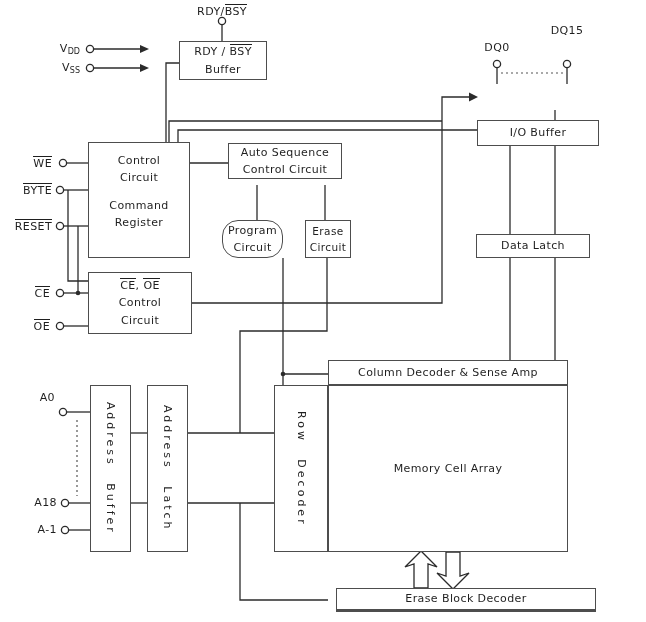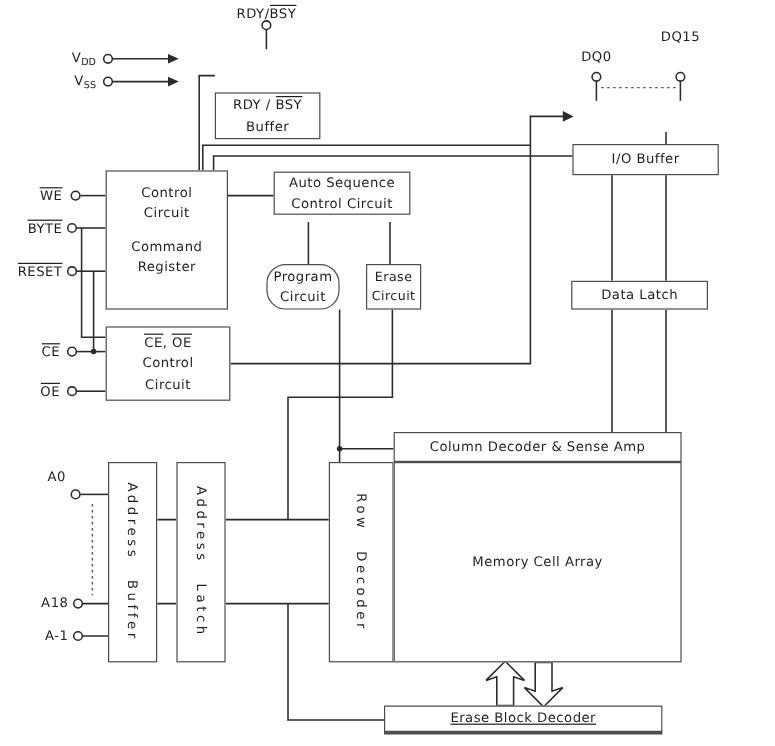--- a/index.html
+++ b/index.html
@@ -114,21 +114,21 @@
       <circle cx="63" cy="412" r="3.6"></circle>
       <circle cx="65" cy="503" r="3.6"></circle>
       <circle cx="65" cy="530" r="3.6"></circle>
     </g>
     <g stroke="#2b2b2b" stroke-width="1.3" fill="#ffffff">
       <path d="M421,551 L405,567 L414,564 L414,588 L428,588 L428,564 L437,567 Z"></path>
       <path d="M453,589 L469,573 L460,576 L460,552 L446,552 L446,576 L437,573 Z"></path>
     </g>
   </svg>
 
-  <div class="blk" style="left:179px;top:41px;width:88px;height:39px;margin-top:36px;">
+  <div class="blk" style="left:179px;top:41px;width:88px;height:39px;">
     <div class="inner">
       <span>RDY / </span><span class="ov">BSY</span><br>
       <span>Buffer</span>
     </div>
   </div>
 
   <div class="blk" style="left:477px;top:84px;width:122px;height:26px;margin-top:36px;">
     <span>I/O Buffer</span>
   </div>
 
@@ -189,21 +189,21 @@
   </div>
 
   <div class="blk" style="left:90px;top:385px;width:41px;height:167px;">
     <span class="vtext">Address Buffer</span>
   </div>
 
   <div class="blk" style="left:147px;top:385px;width:41px;height:167px;">
     <span class="vtext">Address Latch</span>
   </div>
 
-  <div class="blk ebd" style="left:320px;top:588px;width:232px;height:24px;text-decoration:underline;">
+  <div class="blk ebd" style="left:336px;top:588px;width:260px;height:24px;">
     <span>Erase Block Decoder</span>
   </div>
 
   <div class="lbl c" style="left:186px;top:4px;width:72px;">
     <span>RDY/</span><span class="ov">BSY</span>
   </div>
 
   <div class="lbl r" style="left:30px;top:43px;width:50px;">
     <span>V</span><sub>DD</sub>
   </div>

